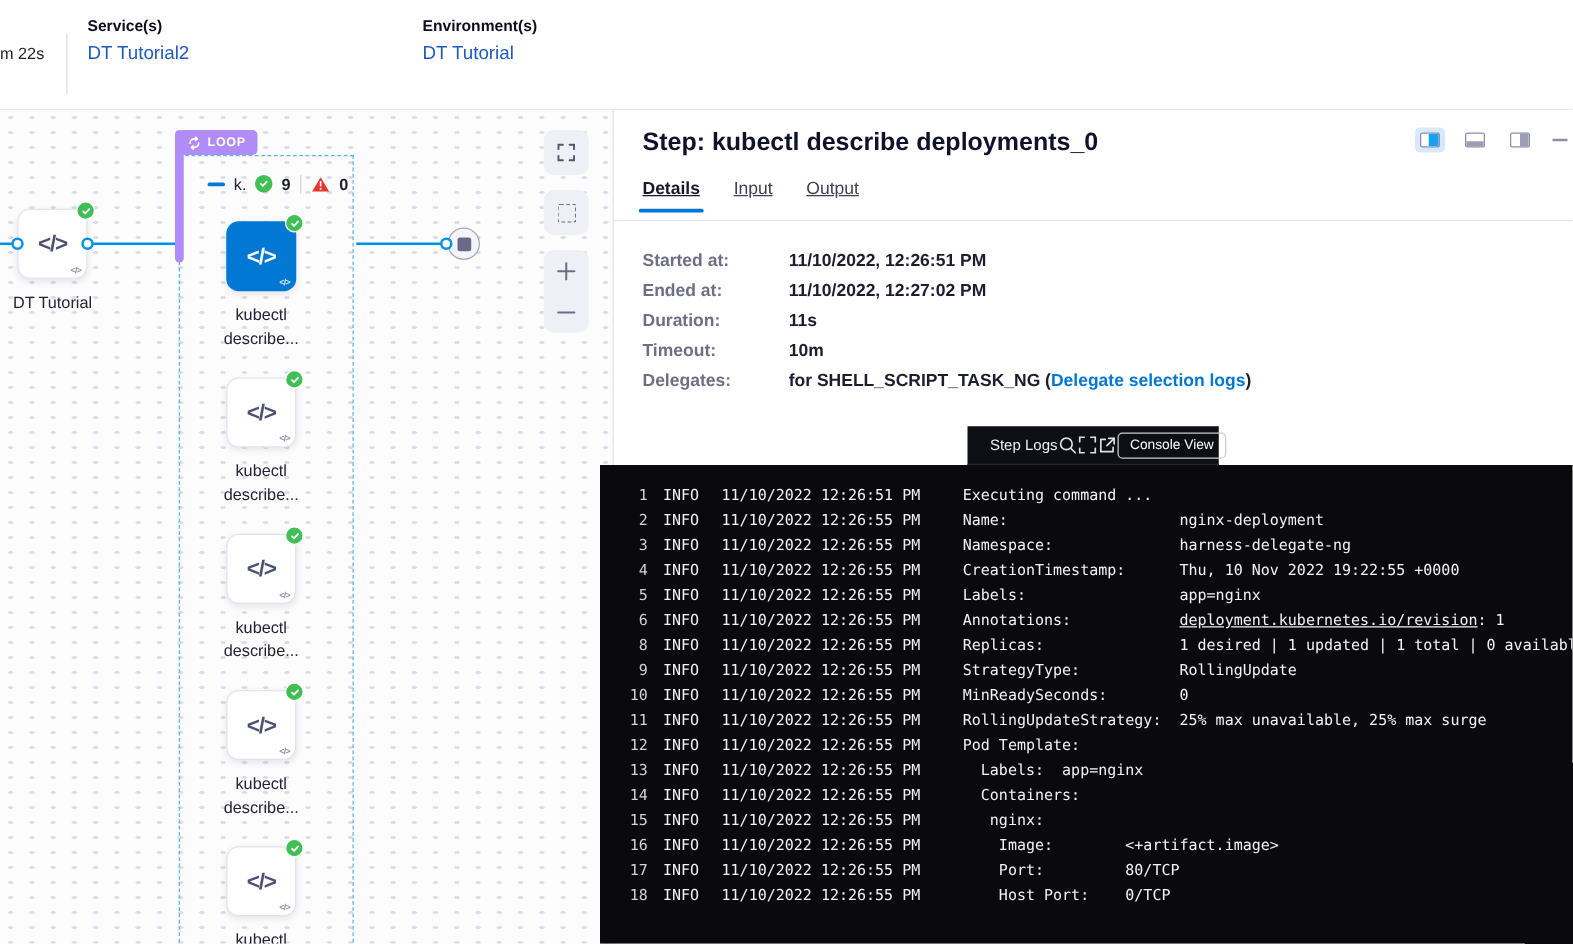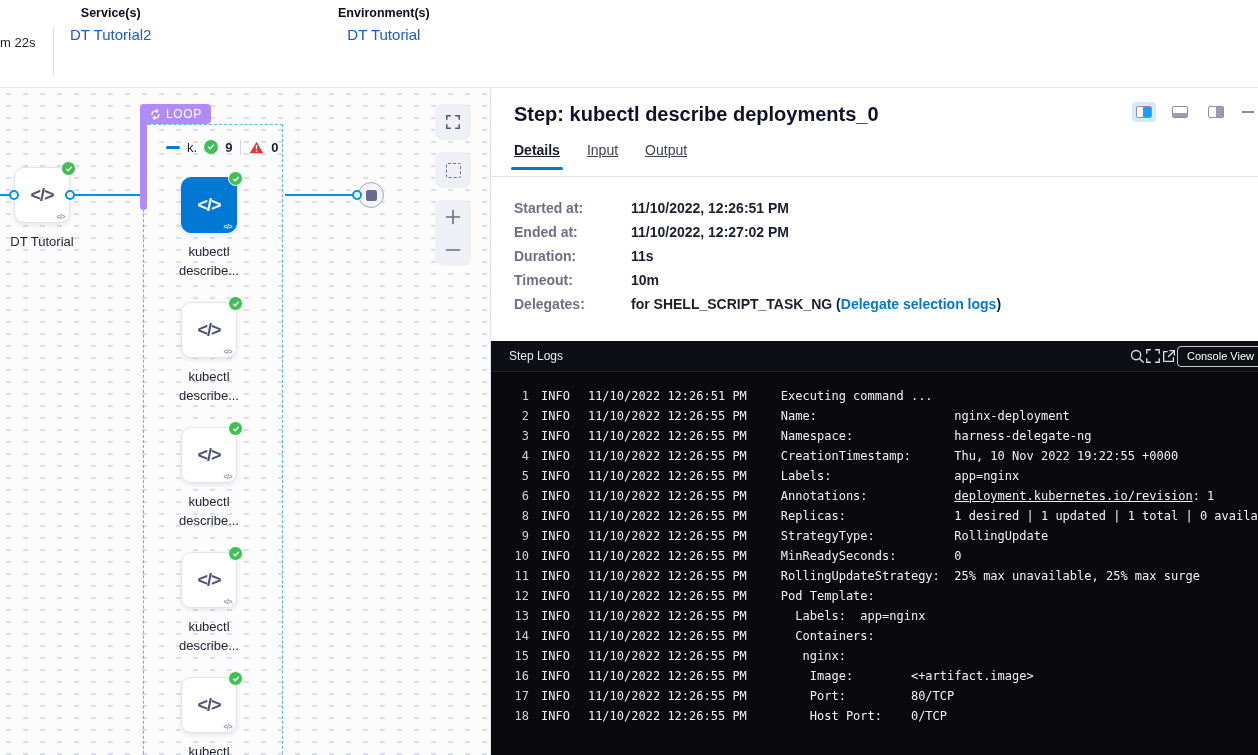--- a/index.html
+++ b/index.html
@@ -5,21 +5,21 @@
   * { margin:0; padding:0; box-sizing:border-box; }
   html,body { width:1258px; height:755px; overflow:hidden; background:#fff;
     font-family:"Liberation Sans", sans-serif; }
   .app { position:relative; width:1258px; height:755px; }
 
   
   .topbar { position:absolute; left:0; top:0; width:100%; height:88px; background:#fff;
     border-bottom:1px solid #e4e5ee; }
   .duration { position:absolute; left:0; top:35px; font-size:13px; color:#1d1e2c; }
   .topbar-sep { position:absolute; left:53px; top:27px; width:1px; height:48px; background:#dcdde8; }
-  .meta-block { position:absolute; top:6px;text-align:center; }
+  .meta-block { position:absolute; top:14px; }
   .meta-block.svc { left:70px; }
   .meta-block.env { left:338px; }
   .meta-label { font-size:12.5px; font-weight:700; color:#0b0d1c; }
   .meta-link { display:inline-block; margin-top:6px; font-size:15px; color:#1e5bbf; cursor:pointer; }
 
   
   .canvas { position:absolute; left:0; top:88px; width:490px; height:667px; overflow:hidden;
     background-color:#fcfcfd;
     background-image:radial-gradient(ellipse 2.6px 1.1px at 50% 50%, #dcdde8 98%, transparent 100%);
     background-size:17px 12px; }
@@ -37,21 +37,21 @@
   .node.selected .mini { color:rgba(255,255,255,.85); }
   .check-badge { position:absolute; top:-7px; right:-7px; width:15px; height:15px; border-radius:50%;
     background:#3fbf54; border:1.5px solid #fff; display:flex; align-items:center; justify-content:center; z-index:5; }
   .stage-node { position:absolute; left:14px; top:79px; }
   .stage-label { position:absolute; left:-18px; top:146px; width:120px; text-align:center;
     font-size:13px; color:#232433; }
   .loop-bar { position:absolute; left:140px; top:16px; width:7px; height:106px; background:#b18cf8;
     border-radius:4px; z-index:3; }
   .loop-badge { position:absolute; left:143px; top:16px; height:20px; background:#b18cf8;
     border-radius:4px; display:flex; align-items:center; gap:5px; padding:0 9px 0 7px; z-index:4; cursor:pointer; }
-  .loop-badge span { color:#fff; font-size:12px; font-weight:400; letter-spacing:.6px; }
+  .loop-badge span { color:#fff; font-size:10px; font-weight:700; letter-spacing:.6px; }
   .dashed-box { position:absolute; left:143px; top:36px; width:140px; height:660px;
     border:1px dashed #58b6e8; z-index:1; }
   .group-header { position:absolute; left:166px; top:50px; height:18px; display:flex;
     align-items:center; gap:7px; z-index:2; }
   .gh-dash { width:14px; height:3px; border-radius:2px; background:#0278d5; cursor:pointer; }
   .gh-name { font-size:13px; color:#232433; }
   .gh-badge { width:14px; height:14px; border-radius:50%; background:#3fbf54; display:flex;
     align-items:center; justify-content:center; }
   .gh-count { font-size:13px; font-weight:700; color:#1d1e2c; }
   .gh-div { width:1px; height:15px; background:#d3d4e0; margin:0 1px; }
@@ -90,21 +90,21 @@
   .tab .ul { position:absolute; left:-3px; right:-3px; bottom:2px; height:3px; border-radius:2px;
     background:#0278d5; }
   .tabs-border { position:absolute; left:0; right:0; top:88px; height:1px; background:#e3e4ed; }
   .details { position:absolute; left:23px; top:113px; }
   .d-row { height:24px; line-height:15px; font-size:14px; white-space:nowrap; }
   .d-label { display:inline-block; width:117px; font-weight:600; color:#6d6f87; }
   .d-value { font-weight:700; color:#1c1d2e; }
   .d-link { font-weight:700; color:#0278d5; text-decoration:none; cursor:pointer; }
 
   
-  .steplogs { position:absolute; left:0; right:0; top:253px; bottom:0; display:flex; flex-direction:column; }
+  .steplogs { position:absolute; left:0; right:0; top:253px; bottom:0; display:flex; flex-direction:column;align-items:center; }
   .logbar { height:31px; background:#0e0f14; border-bottom:1px solid #26272e; display:flex;
     align-items:center; padding-left:18px; flex:0 0 auto; }
   .logbar-title { font-size:12px; color:#eceef2; }
   .logbar-right { margin-left:auto; display:flex; align-items:center; }
   .logbar-right svg { display:block; cursor:pointer; }
   .console-btn { border:1px solid #c9cad4; color:#fff; background:transparent; font-size:11px;
     font-family:"Liberation Sans", sans-serif; padding:3px 9px 4px; border-radius:4px;
     margin-right:-6px; white-space:nowrap; cursor:pointer; }
   .logbody { flex:1; background:#0a0a0d; overflow:hidden; padding-top:14px;
     font-family:"DejaVu Sans Mono", monospace; font-size:12px; line-height:20px; color:#f1f2f4; }

